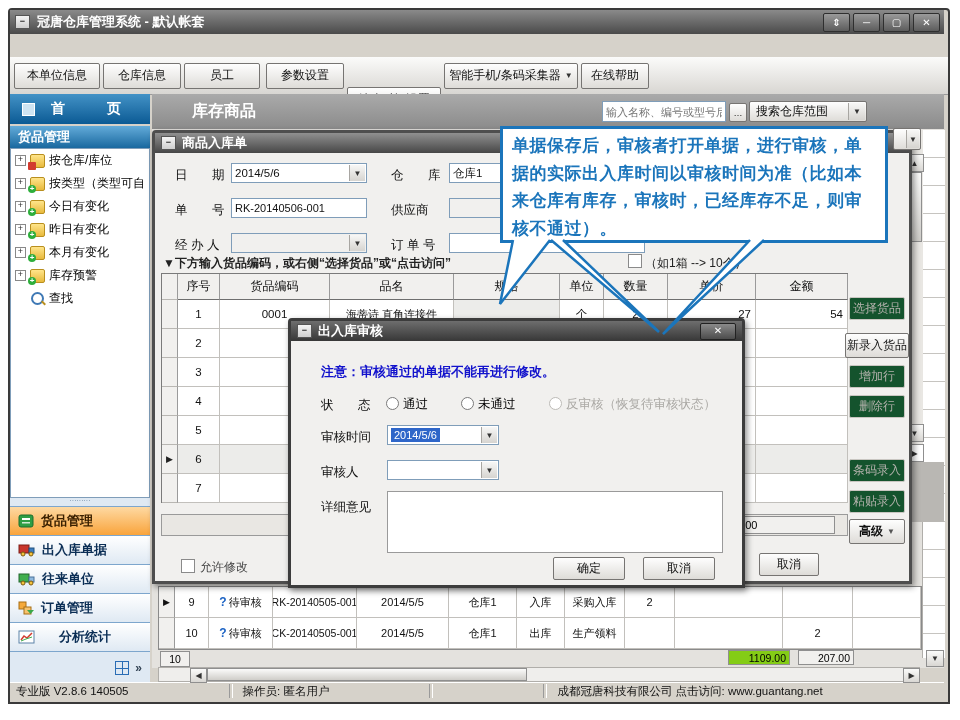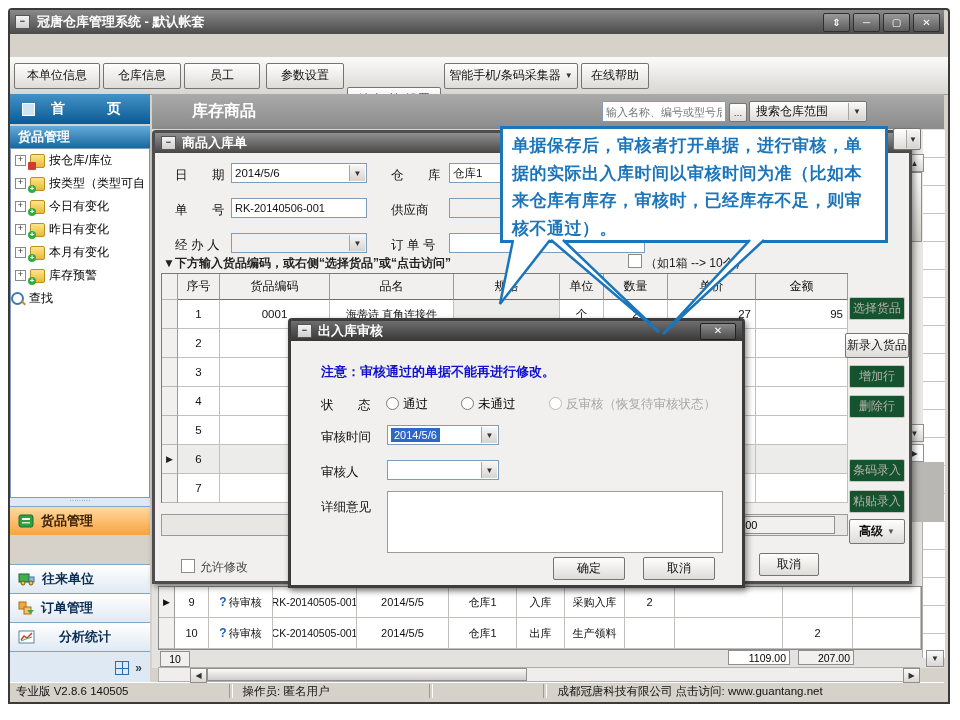--- a/index.html
+++ b/index.html
@@ -123,36 +123,45 @@
         </span>
       <span style="font-size:12px;">本月有变化</span>
     </div>
     <div class="flexc" style="height:23px;gap:4px;padding-left:4px;">
       <span class="tree-exp">+</span>
       <span class="gold">
           <span class="badge">+</span>
         </span>
       <span style="font-size:12px;">库存预警</span>
     </div>
-    <div class="flexc" style="height:23px;gap:5px;">
+    <div class="flexc" style="height:23px;gap:5px;padding-left:20px;">
       <span style="width:9px;height:9px;border:2px solid #3f79b5;border-radius:50%;position:relative;">
           <span style="position:absolute;left:8px;top:8px;width:5px;height:2px;background:#b98f1e;transform:rotate(45deg);"></span>
         </span>
       <span style="font-size:12px;">查找</span>
     </div>
   </div>
 
   <div class="abs" style="left:0;top:488px;width:140px;height:8px;background:#dfe9f3;text-align:center;font-size:7px;color:#7a94ac;line-height:6px;">·········</div>
   <div class="abs navitem sel" style="left:0;top:496px;width:140px;height:29px;">
     <svg width="17" height="15">
         <rect x="1" y="1" width="14" height="12" rx="2" fill="#2f9e45" stroke="#1d6e2d"></rect>
         <rect x="4" y="4" width="8" height="2" fill="#fff"></rect>
         <rect x="4" y="8" width="8" height="1.5" fill="#cfe9d4"></rect>
       </svg>
     <span>货品管理</span>
+  </div>
+  <div class="abs navitem" style="left:0;top:525px;width:140px;height:29px;">
+    <svg width="18" height="14">
+        <rect x="1" y="2" width="10" height="8" fill="#c8352b" stroke="#7c1d16"></rect>
+        <rect x="11" y="5" width="5" height="5" fill="#3c7dc0" stroke="#22527f"></rect>
+        <circle cx="5" cy="11" r="2" fill="#f4c33c" stroke="#7c5a10"></circle>
+        <circle cx="13" cy="11" r="2" fill="#f4c33c" stroke="#7c5a10"></circle>
+      </svg>
+    <span>出入库单据</span>
   </div>
   <div class="abs navitem" style="left:0;top:554px;width:140px;height:29px;">
     <svg width="18" height="14">
         <rect x="1" y="2" width="10" height="8" fill="#3fae4e" stroke="#22672c"></rect>
         <rect x="11" y="5" width="5" height="5" fill="#8fb9de" stroke="#4a729a"></rect>
         <circle cx="5" cy="11" r="2" fill="#f4c33c" stroke="#7c5a10"></circle>
         <circle cx="13" cy="11" r="2" fill="#f4c33c" stroke="#7c5a10"></circle>
       </svg>
     <span>往来单位</span>
   </div>
@@ -227,21 +236,21 @@
     <div class="c">仓库1</div>
     <div class="c">出库</div>
     <div class="c">生产领料</div>
     <div class="c"></div>
     <div class="c"></div>
     <div class="c">2</div>
     <div class="c"></div>
   </div>
 
   <div class="abs sunken flexc" style="left:150px;top:641px;width:28px;height:14px;z-index:2;justify-content:center;font-size:10.5px;background:#f1f0ee;">10</div>
-  <div class="abs sunken flexc" style="left:718px;top:640px;width:62px;height:15px;z-index:2;justify-content:flex-end;padding-right:3px;font-size:10.5px;background:#ffffff;box-sizing:border-box;">1109.00</div>
+  <div class="abs sunken flexc" style="left:718px;top:640px;width:62px;height:15px;z-index:2;justify-content:flex-end;padding-right:3px;font-size:10.5px;background:#84cc16;box-sizing:border-box;">1109.00</div>
   <div class="abs sunken flexc" style="left:788px;top:640px;width:56px;height:15px;z-index:2;justify-content:flex-end;padding-right:3px;font-size:10.5px;background:#f1f0ee;box-sizing:border-box;">207.00</div>
 
   <div class="abs" style="left:148px;top:657px;width:762px;height:15px;background:#efeeec;border:1px solid #b0aeaa;z-index:2;box-sizing:border-box;"></div>
   <span class="abs scrbtn" style="left:180px;top:658px;width:15px;height:13px;z-index:3;">◀</span>
   <span class="abs" style="left:197px;top:658px;width:320px;height:13px;background:linear-gradient(#fbfbfa,#cfcdc9);border:1px solid #8f8f8f;z-index:3;box-sizing:border-box;"></span>
   <span class="abs scrbtn" style="left:893px;top:658px;width:15px;height:13px;z-index:3;">▶</span>
   <span class="abs scrbtn" style="left:916px;top:640px;width:16px;height:15px;z-index:3;">▼</span>
 
   <div class="abs statusbar flexc" style="left:0;top:672px;width:934px;height:16px;gap:10px;">
     <span style="margin-left:6px;">专业版  V2.8.6 140505</span>
@@ -299,21 +308,21 @@
     <div class="h">金额</div>
 
     <div class="m"></div>
     <div class="c">1</div>
     <div class="c">0001</div>
     <div class="c" style="font-size:11px;">海蒂诗 直角连接件</div>
     <div class="c shade"></div>
     <div class="c">个</div>
     <div class="c">2</div>
     <div class="c r">27</div>
-    <div class="c r">95</div>
+    <div class="c r">54</div>
 
     <div class="m"></div>
     <div class="c">2</div>
     <div class="c"></div>
       <div class="c"></div>
       <div class="c"></div>
       <div class="c"></div>
       <div class="c"></div>
       <div class="c"></div>
       <div class="c"></div>

